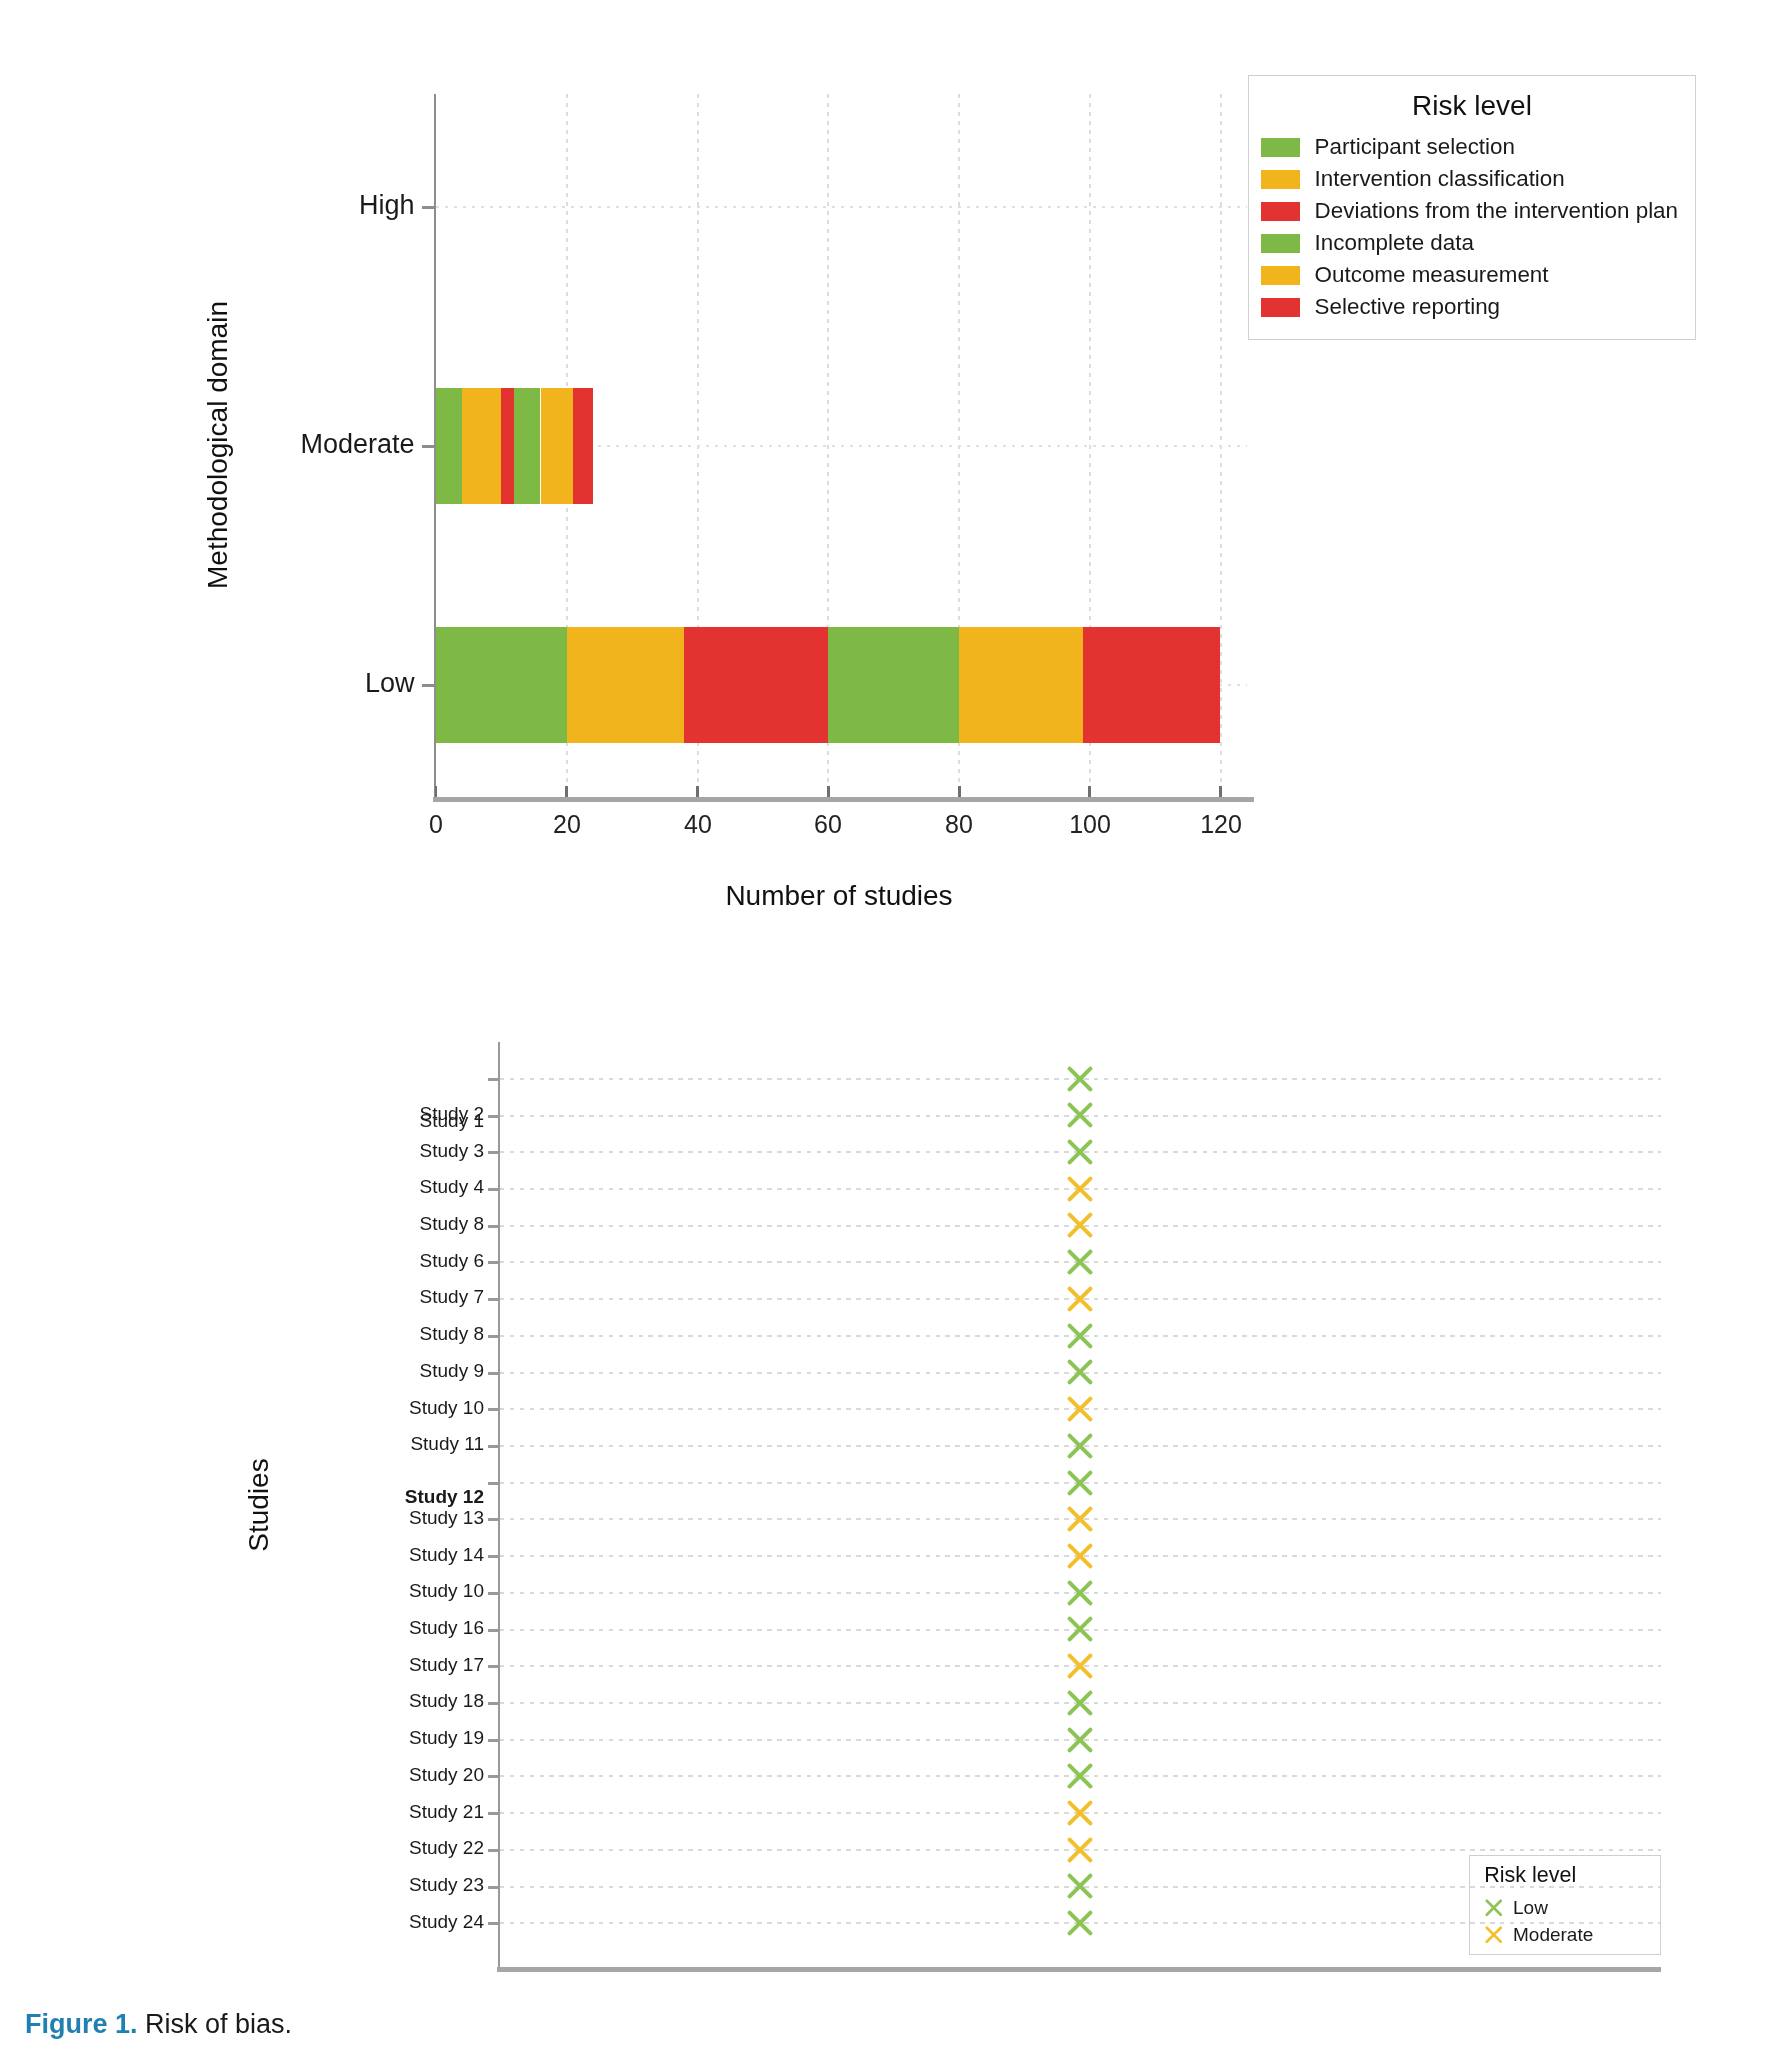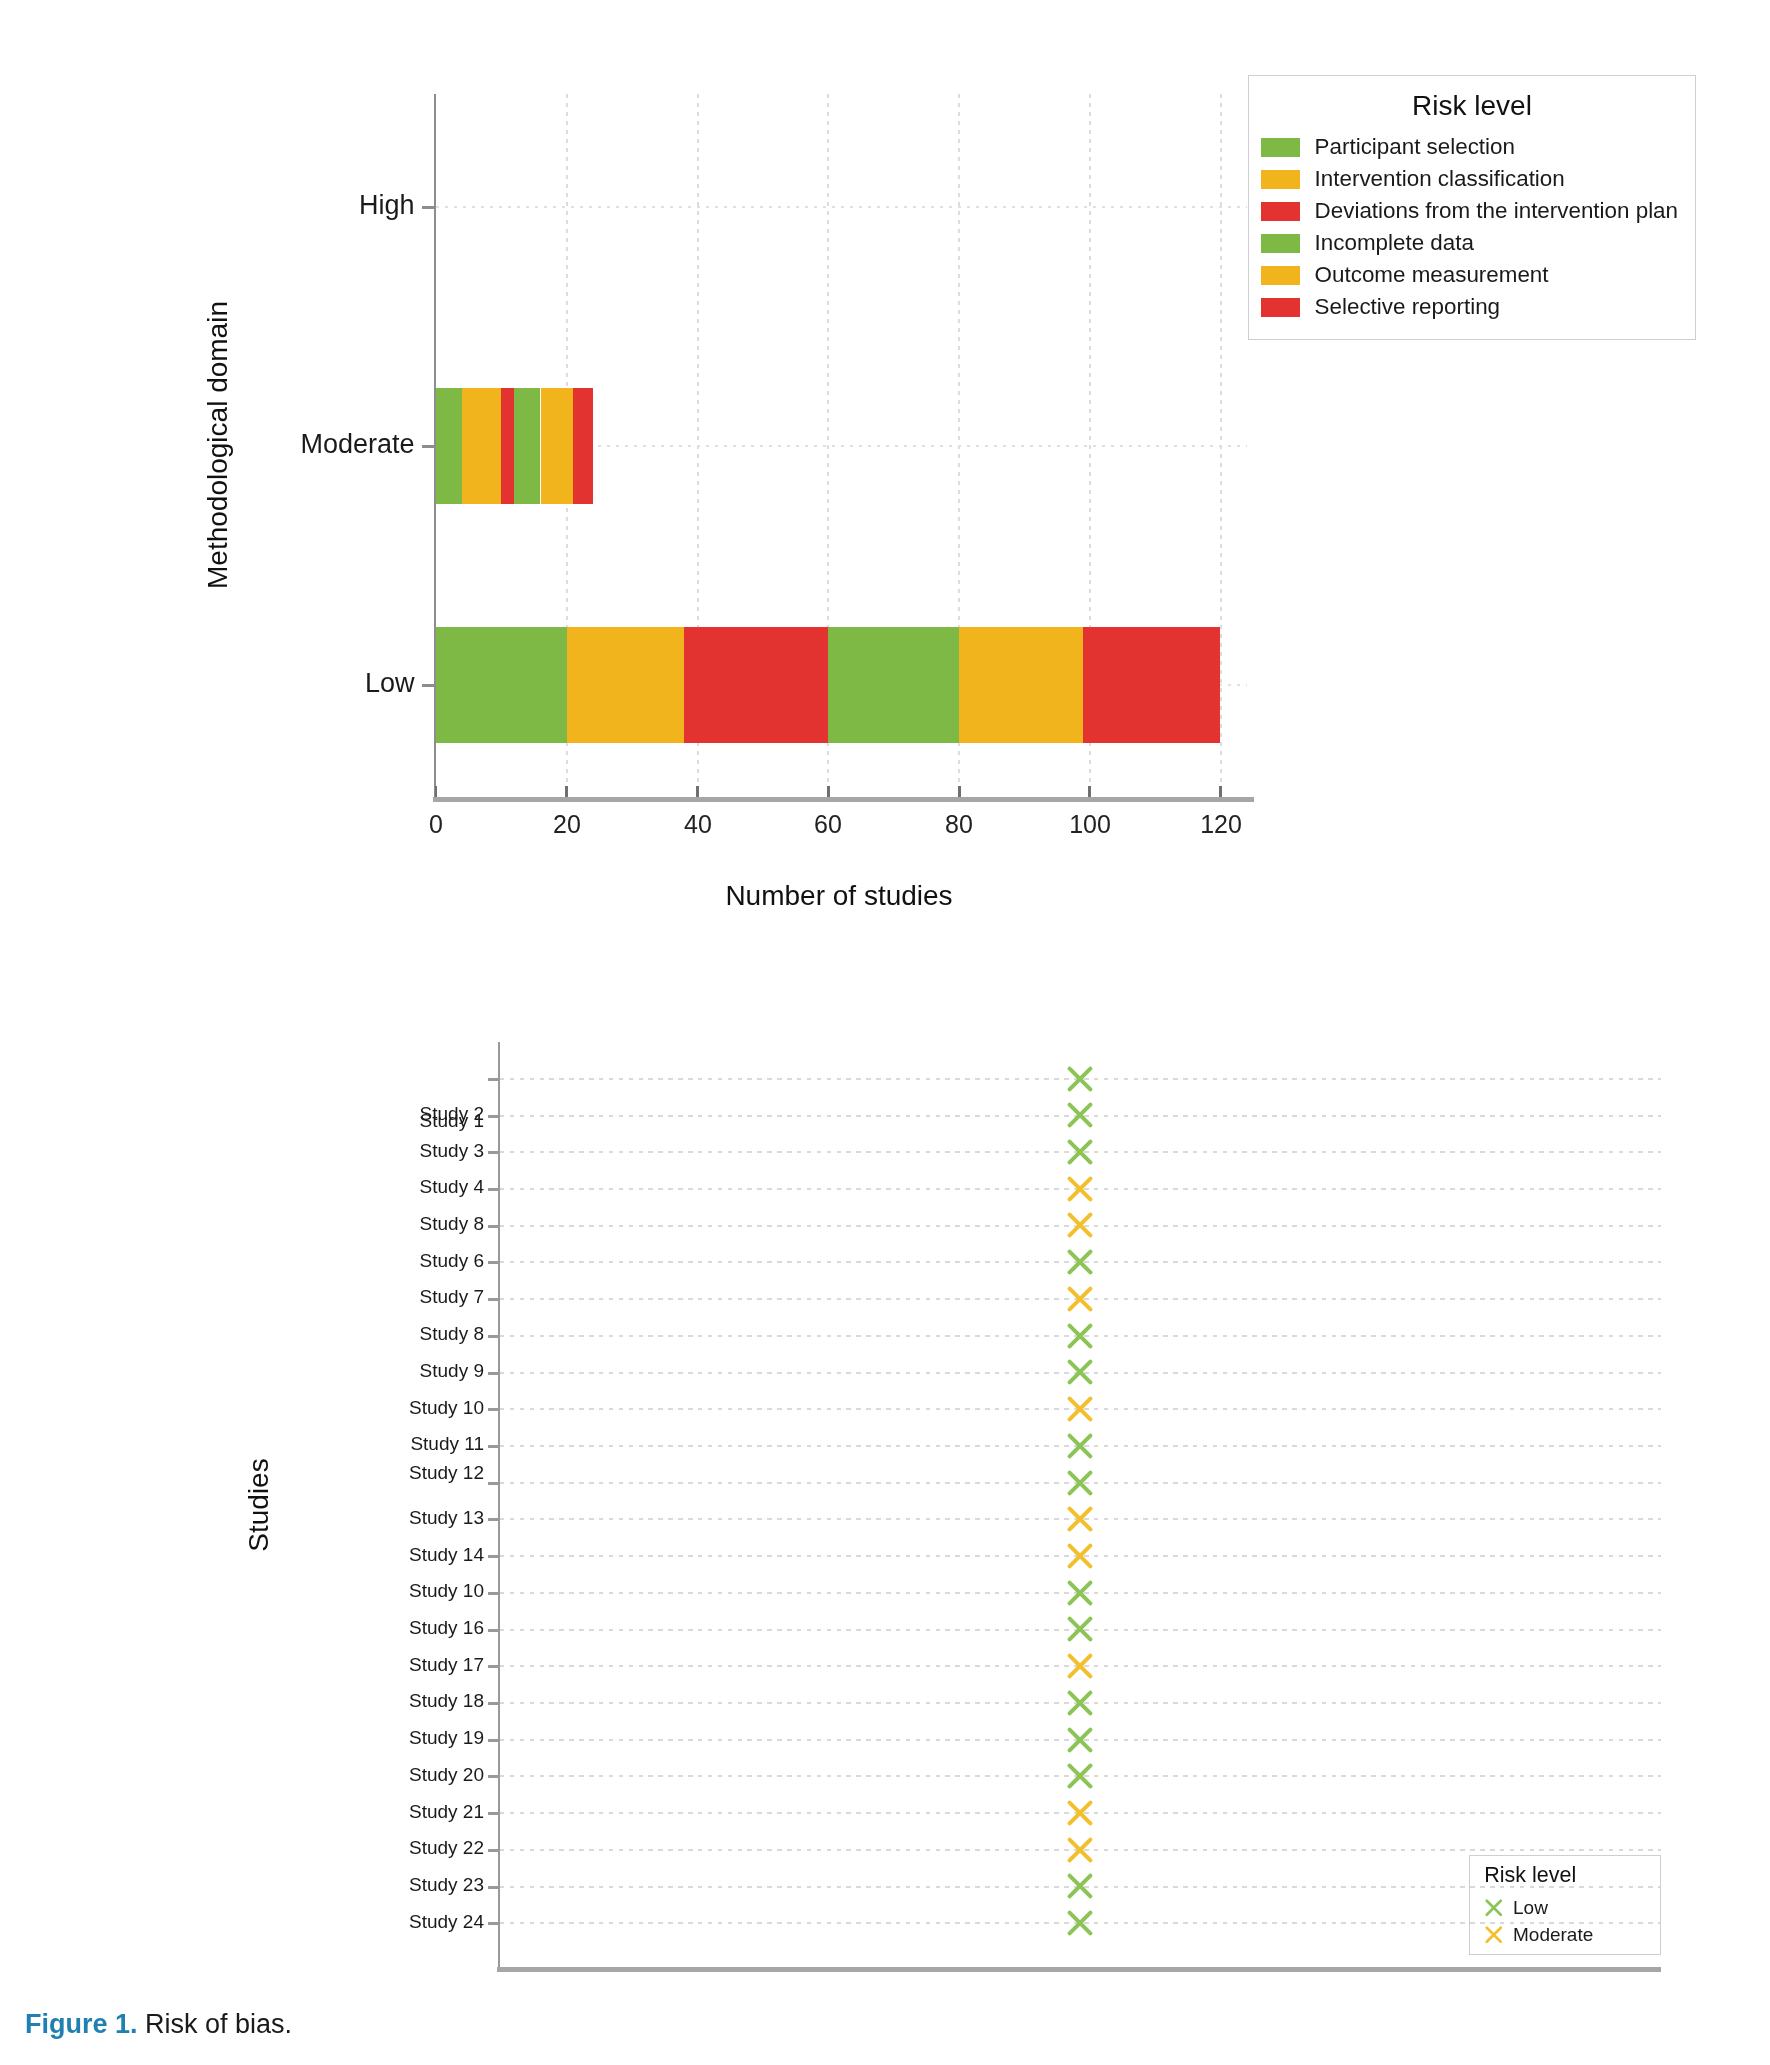--- a/index.html
+++ b/index.html
@@ -208,21 +208,21 @@
           <path d="M4.2 4.2 L19.8 19.8 M19.8 4.2 L4.2 19.8" fill="none" stroke="#f2bf2d" stroke-width="3.1" stroke-linecap="round"></path>
         </svg></div>
       <div class="hgrid-dash" style="top: 403px;"></div>
       <div class="stick" style="top: 403px;"></div>
       <div class="study-label" style="top: 391px;">Study 11</div>
       <div class="xmark" style="left: 564px; top: 388px;"><svg width="32" height="32" viewBox="0 0 24 24">
           <path d="M4.2 4.2 L19.8 19.8 M19.8 4.2 L4.2 19.8" fill="none" stroke="#8cc455" stroke-width="3.1" stroke-linecap="round"></path>
         </svg></div>
       <div class="hgrid-dash" style="top: 440px;"></div>
       <div class="stick" style="top: 440px;"></div>
-      <div class="study-label" style="top: 420px;">Study 12</div>
+      <div class="study-label" style="top: 444px; font-weight: bold;">Study 12</div>
       <div class="xmark" style="left: 564px; top: 425px;"><svg width="32" height="32" viewBox="0 0 24 24">
           <path d="M4.2 4.2 L19.8 19.8 M19.8 4.2 L4.2 19.8" fill="none" stroke="#8cc455" stroke-width="3.1" stroke-linecap="round"></path>
         </svg></div>
       <div class="hgrid-dash" style="top: 476px;"></div>
       <div class="stick" style="top: 476px;"></div>
       <div class="study-label" style="top: 465px;">Study 13</div>
       <div class="xmark" style="left: 564px; top: 461px;"><svg width="32" height="32" viewBox="0 0 24 24">
           <path d="M4.2 4.2 L19.8 19.8 M19.8 4.2 L4.2 19.8" fill="none" stroke="#f2bf2d" stroke-width="3.1" stroke-linecap="round"></path>
         </svg></div>
       <div class="hgrid-dash" style="top: 513px;"></div>

